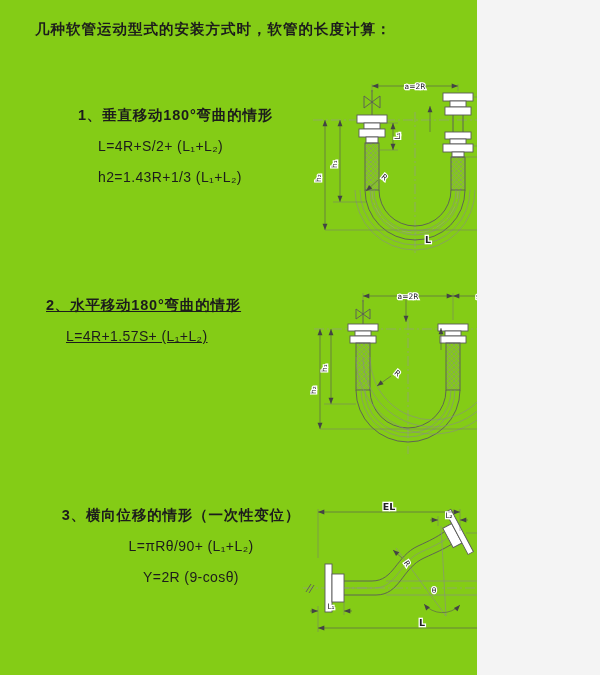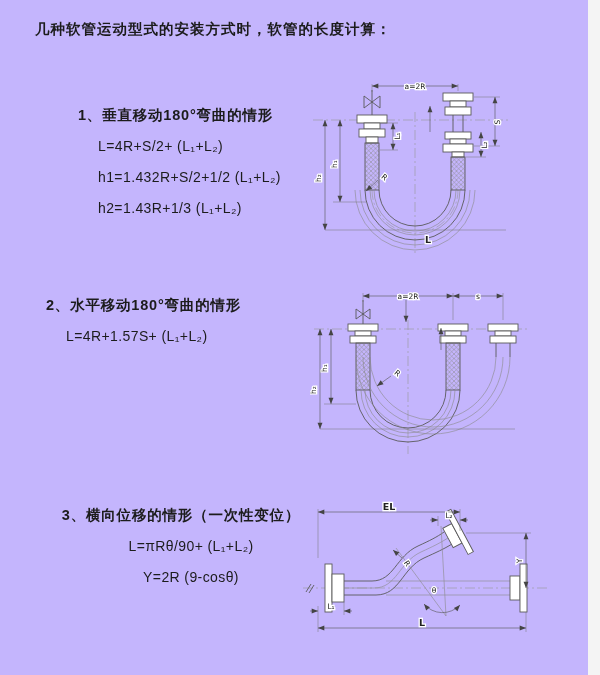--- a/index.html
+++ b/index.html
@@ -1,24 +1,24 @@
 <!DOCTYPE html>
 <html><head>
 <meta charset="utf-8">
 <style>
   html,body{margin:0;padding:0;background:#f4f4f4;}
   .page{
-    position:relative;width:588px;height:675px;background:#c4b5fd;overflow:hidden;
+    position:relative;width:477px;height:675px;background:#84cc16;overflow:hidden;
     font-family:"Liberation Sans","DejaVu Sans",sans-serif;color:#1c1c1c;
   }
   .doc-title{position:absolute;left:35px;top:20px;font-size:14.5px;font-weight:700;letter-spacing:1px;}
   .calc-section{position:absolute;left:46px;width:270px;}
   .sec-heading{font-size:14.5px;font-weight:700;letter-spacing:0.8px;margin:0 0 6px 0;}
   .formula{font-size:14px;font-weight:500;margin-left:20px;line-height:31px;height:31px;letter-spacing:0.4px;white-space:nowrap;}
-  #sec1{top:106px;margin-left:32px;} #sec2{top:296px;} #sec3{top:506px;text-align:center;}
+  #sec1{top:106px;margin-left:32px;} #sec2{top:296px;text-decoration:underline;} #sec3{top:506px;text-align:center;}
   .dwg{position:absolute;}
   #svg1{left:308px;top:72px;} #svg2{left:310px;top:282px;} #svg3{left:298px;top:498px;}
   
   .ln{stroke:#5a5a5a;stroke-width:0.9;fill:none;}
   .pf{stroke:#5a5a5a;stroke-width:0.9;fill:#fff;}
   .thin{stroke:#8a8a8a;stroke-width:0.6;fill:none;}
   .cl{stroke:#999;stroke-width:0.6;fill:none;stroke-dasharray:10 3 2 3;}
   .dim{stroke:#555;stroke-width:0.6;fill:none;}
   .ext{stroke:#777;stroke-width:0.5;fill:none;}
   .dlab{font-family:"DejaVu Sans",sans-serif;font-size:7.5px;fill:#222;
@@ -28,21 +28,20 @@
 </head>
 <body>
 
 <div class="page">
 
   <div class="doc-title">几种软管运动型式的安装方式时，软管的长度计算：</div>
 
   <section class="calc-section" id="sec1">
     <div class="sec-heading">1、垂直移动180°弯曲的情形</div>
     <div class="formula">L=4R+S/2+ (L₁+L₂)</div>
-    <div class="formula">h1=1.432R+S/2+1/2 (L₁+L₂)</div>
     <div class="formula">h2=1.43R+1/3 (L₁+L₂)</div>
   </section>
 
   <section class="calc-section" id="sec2">
     <div class="sec-heading">2、水平移动180°弯曲的情形</div>
     <div class="formula">L=4R+1.57S+ (L₁+L₂)</div>
   </section>
 
   <section class="calc-section" id="sec3">
     <div class="sec-heading">3、横向位移的情形（一次性变位）</div>

